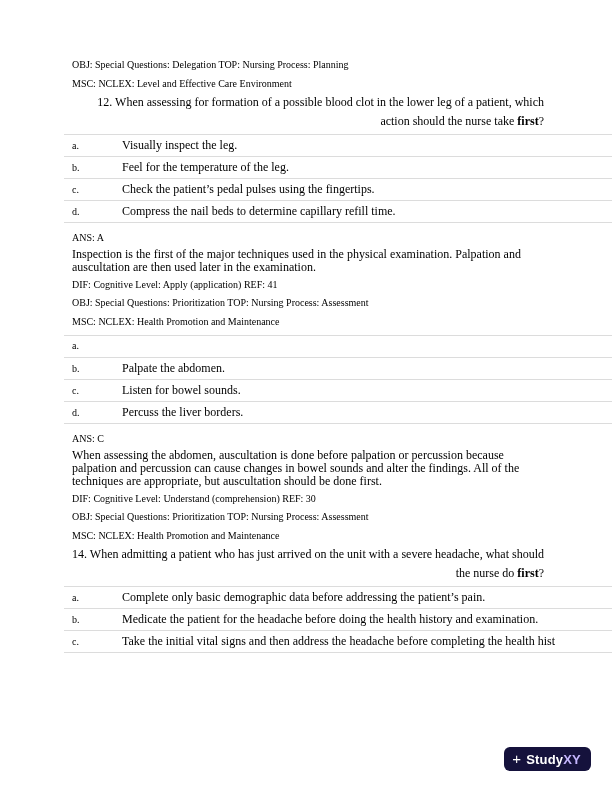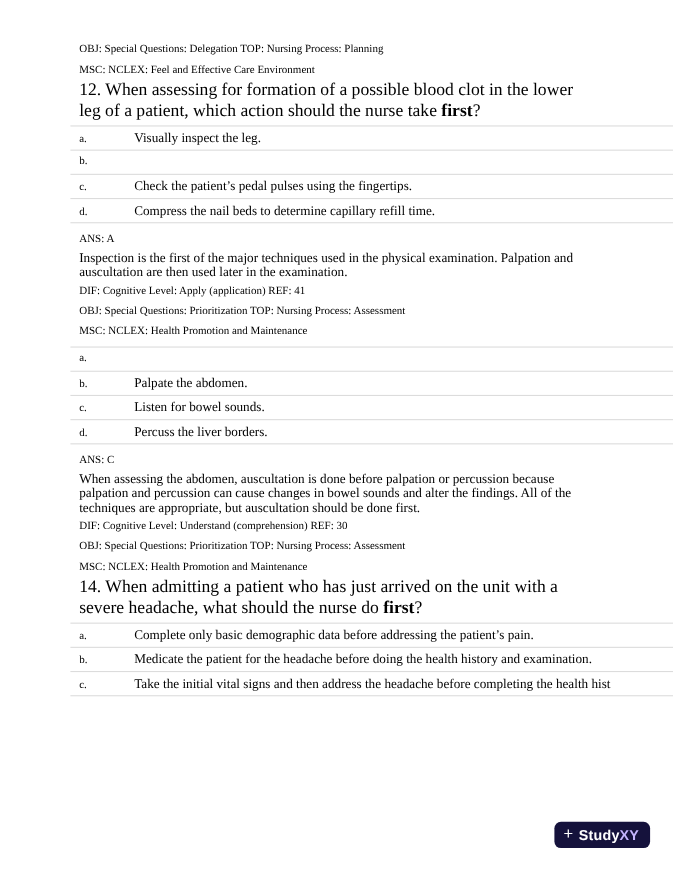--- a/index.html
+++ b/index.html
@@ -5,33 +5,34 @@
   html, body { margin: 0; padding: 0; background: #ffffff; }
   .page {
     position: relative;
     width: 612px;
     height: 792px;
     background: #ffffff;
     overflow: hidden;
     font-family: "Liberation Serif", "DejaVu Serif", serif;
     color: #000000;
   }
-  .content { padding-top: 36px; }
+  .content { padding-top: 36px; margin-top: 20px; }
   .meta {
     margin: 0 0 0 72px;
     width: 480px;
     font-size: 10px;
     line-height: 18.5px;
     white-space: nowrap;
   }
   .question {
     margin: 0 0 0 72px;
     width: 472px;
-    font-size: 16px;
+    font-size: 12px;
     line-height: 18.5px;
+    text-align: right;
   }
   .question b { font-weight: bold; }
   .body-text {
     margin: 0 0 0 72px;
     width: 476px;
     font-size: 12px;
     line-height: 13px;
   }
   .gap-top-sm { margin-top: 6px; }
   .gap-top-xs { margin-top: 2px; }
@@ -87,31 +88,32 @@
   }
   .brand-xy { color: #c4b5fd; }
 </style>
 </head>
 <body>
 
 <div class="page">
   <div class="content">
 
     <p class="meta">OBJ: Special Questions: Delegation TOP: Nursing Process: Planning</p>
-    <p class="meta">MSC: NCLEX: Feel and Effective Care Environment</p>
+    <p class="meta">MSC: NCLEX: Level and Effective Care Environment</p>
 
     <p class="question"><span>12. When assessing for formation of a possible blood clot in the lower leg of a patient, which action should the nurse take </span><b>first</b><span>?</span></p>
 
     <div class="options">
       <div class="option-row">
         <span class="option-letter">a.</span>
         <span class="option-text">Visually inspect the leg.</span>
       </div>
       <div class="option-row">
         <span class="option-letter">b.</span>
+        <span class="option-text">Feel for the temperature of the leg.</span>
       </div>
       <div class="option-row">
         <span class="option-letter">c.</span>
         <span class="option-text">Check the patient’s pedal pulses using the fingertips.</span>
       </div>
       <div class="option-row">
         <span class="option-letter">d.</span>
         <span class="option-text">Compress the nail beds to determine capillary refill time.</span>
       </div>
     </div>

